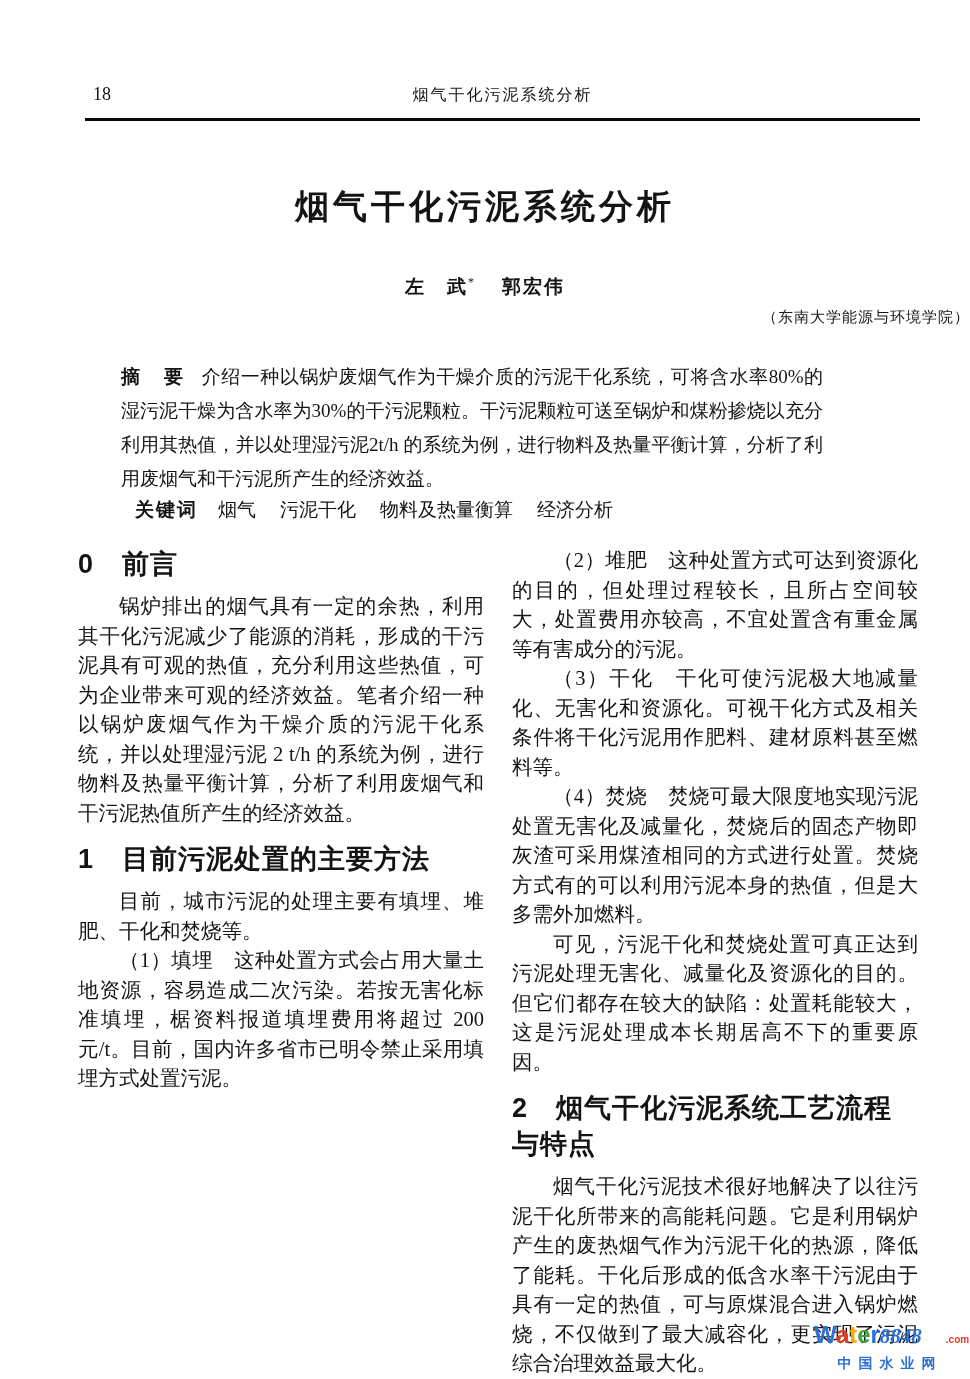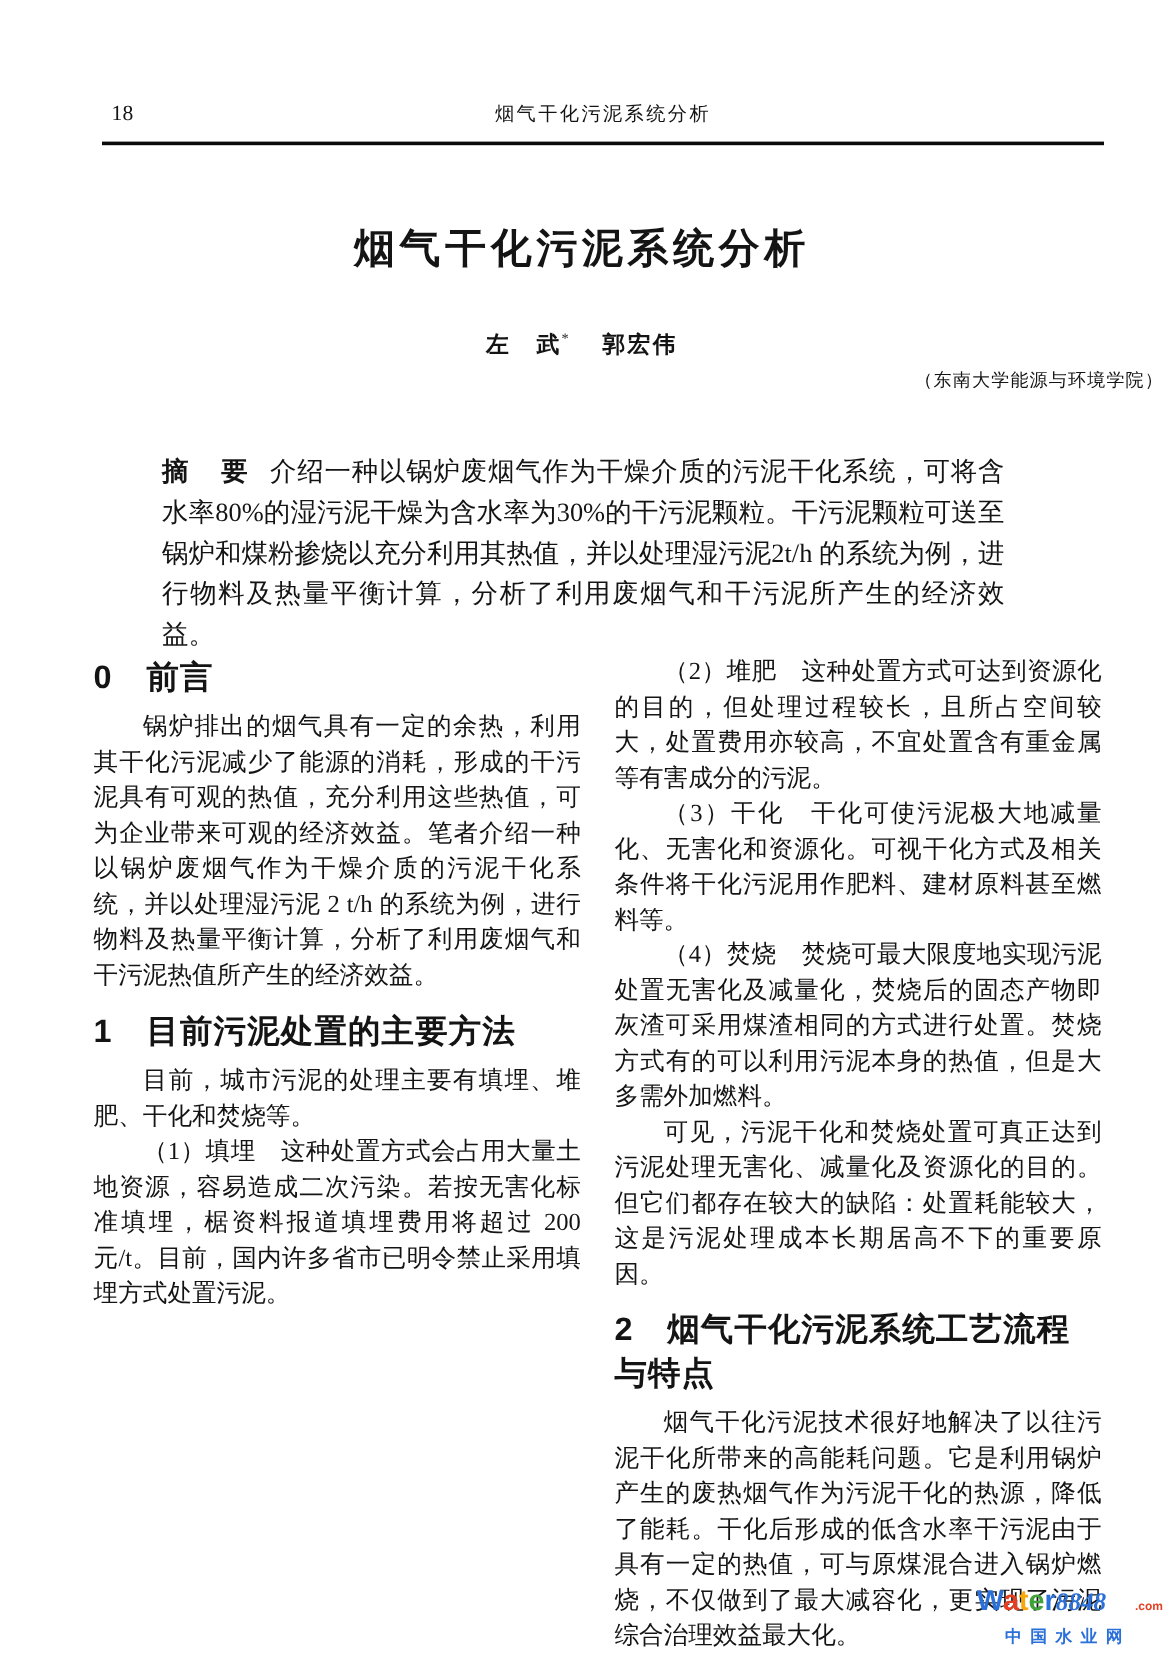--- a/index.html
+++ b/index.html
@@ -28,22 +28,22 @@
     text-align:center;font-size:19px;font-weight:bold;letter-spacing:2px;
   }
   .authors .gap{display:inline-block;width:26px;}
   .authors sup{font-size:12px;font-weight:normal;}
   .affiliation{
     position:absolute;top:308px;left:0;width:100%;
     text-align:right;font-size:15px;letter-spacing:1px;
   }
   
   .abstract{
-    position:absolute;top:360px;left:135px;width:702px;
-    font-size:22px;line-height:34px;text-align:justify;margin-top:16px;
+    position:absolute;top:360px;left:121px;width:702px;
+    font-size:19px;line-height:34px;text-align:justify;
   }
   .abstract b{font-family:"Liberation Sans","DejaVu Sans",sans-serif;margin-right:16px;letter-spacing:2px;}
   .keywords{
     position:absolute;top:497px;left:135px;width:702px;font-size:19px;
   }
   .keywords b{font-family:"Liberation Sans","DejaVu Sans",sans-serif;margin-right:20px;letter-spacing:2px;}
   .keywords .kw{margin-right:24px;}
   
   .watermark{
     position:absolute;top:618px;left:168px;
@@ -94,20 +94,23 @@
   <div class="authors">
     <span>左　武</span><sup>*</sup><span class="gap"></span><span>郭宏伟</span>
   </div>
 
   <div class="affiliation">（东南大学能源与环境学院）</div>
 
   <div class="abstract">
     <b>摘　要</b><span>介绍一种以锅炉废烟气作为干燥介质的污泥干化系统，可将含水率80%的湿污泥干燥为含水率为30%的干污泥颗粒。干污泥颗粒可送至锅炉和煤粉掺烧以充分利用其热值，并以处理湿污泥2t/h 的系统为例，进行物料及热量平衡计算，分析了利用废烟气和干污泥所产生的经济效益。</span>
   </div>
 
+  <div class="keywords">
+    <b>关键词</b><span class="kw">烟气</span><span class="kw">污泥干化</span><span class="kw">物料及热量衡算</span><span class="kw">经济分析</span>
+  </div>
 
   <div class="cols">
 
     <div class="col">
       <div class="sec">0　前言</div>
       <p>锅炉排出的烟气具有一定的余热，利用其干化污泥减少了能源的消耗，形成的干污泥具有可观的热值，充分利用这些热值，可为企业带来可观的经济效益。笔者介绍一种以锅炉废烟气作为干燥介质的污泥干化系统，并以处理湿污泥 2 t/h 的系统为例，进行物料及热量平衡计算，分析了利用废烟气和干污泥热值所产生的经济效益。</p>
       <div class="sec mt">1　目前污泥处置的主要方法</div>
       <p>目前，城市污泥的处理主要有填埋、堆肥、干化和焚烧等。</p>
       <p>（1）填埋　这种处置方式会占用大量土地资源，容易造成二次污染。若按无害化标准填埋，椐资料报道填埋费用将超过 200 元/t。目前，国内许多省市已明令禁止采用填埋方式处置污泥。</p>
 

